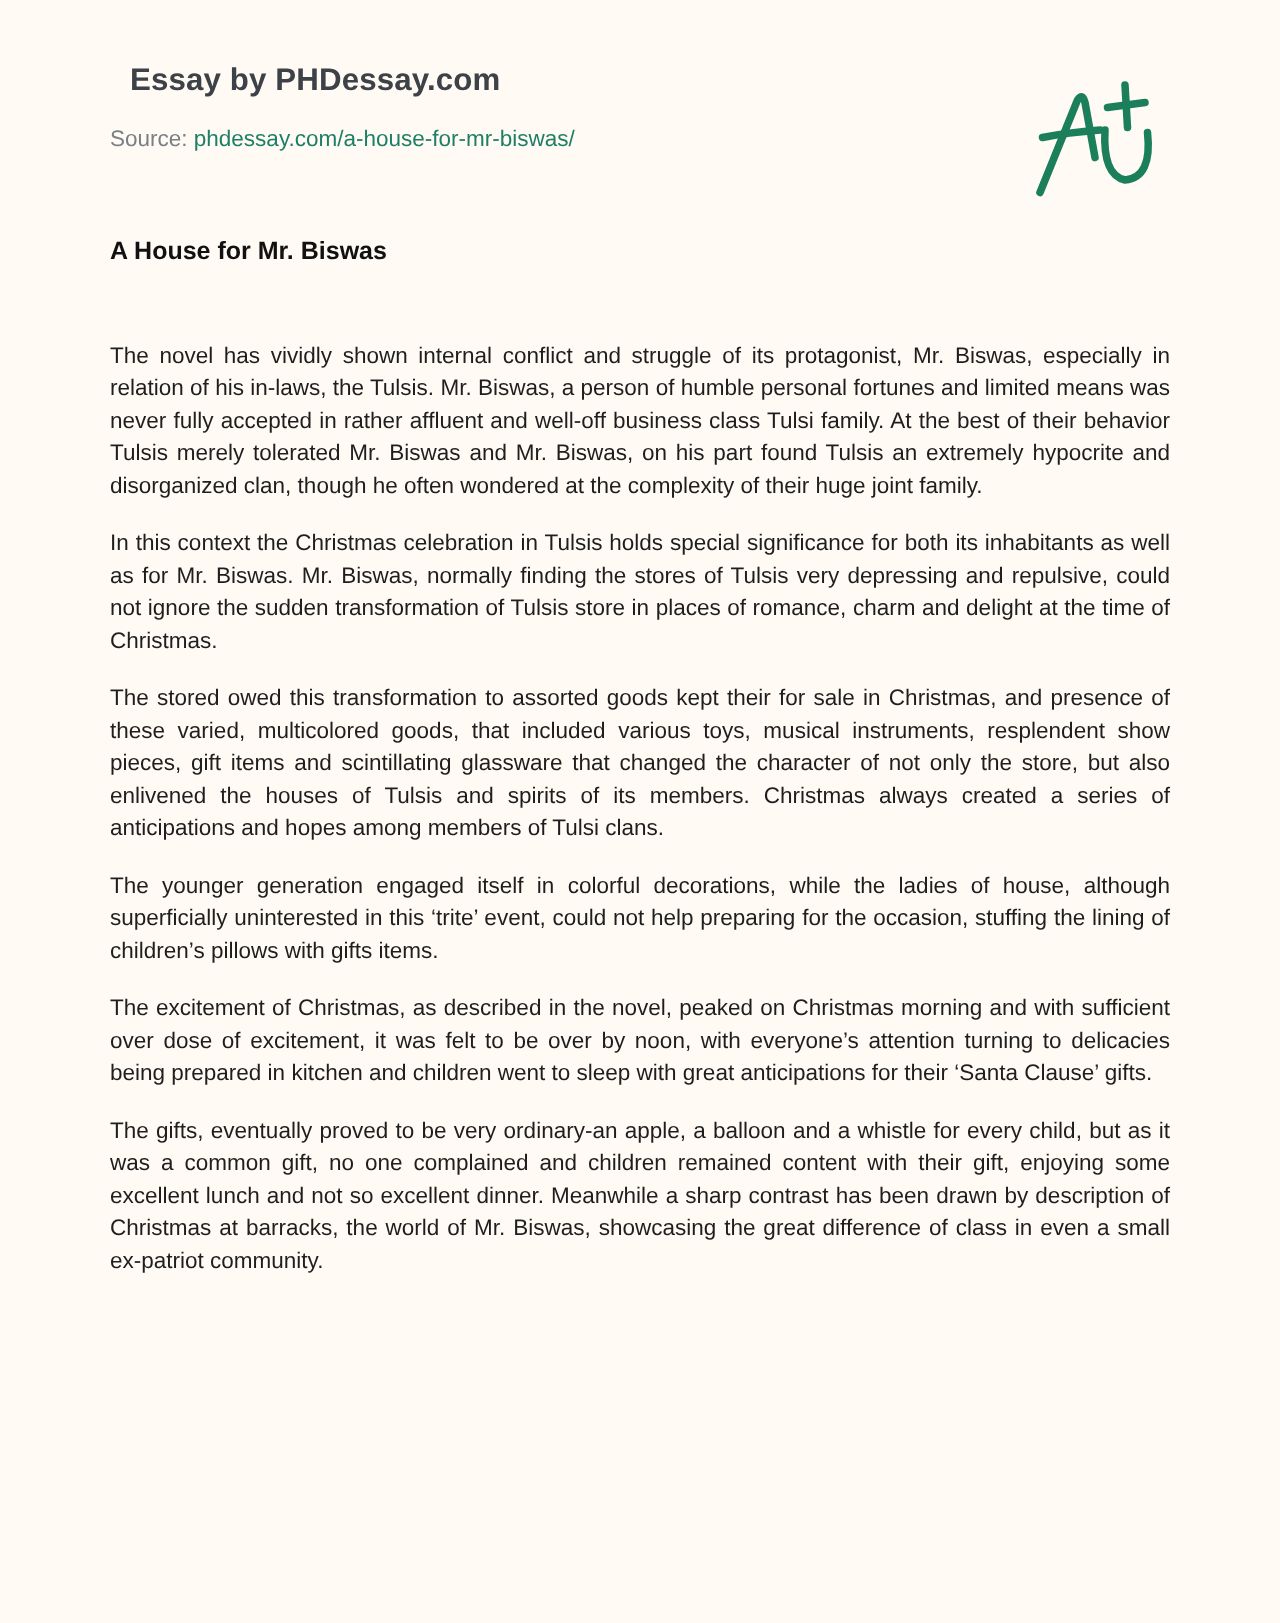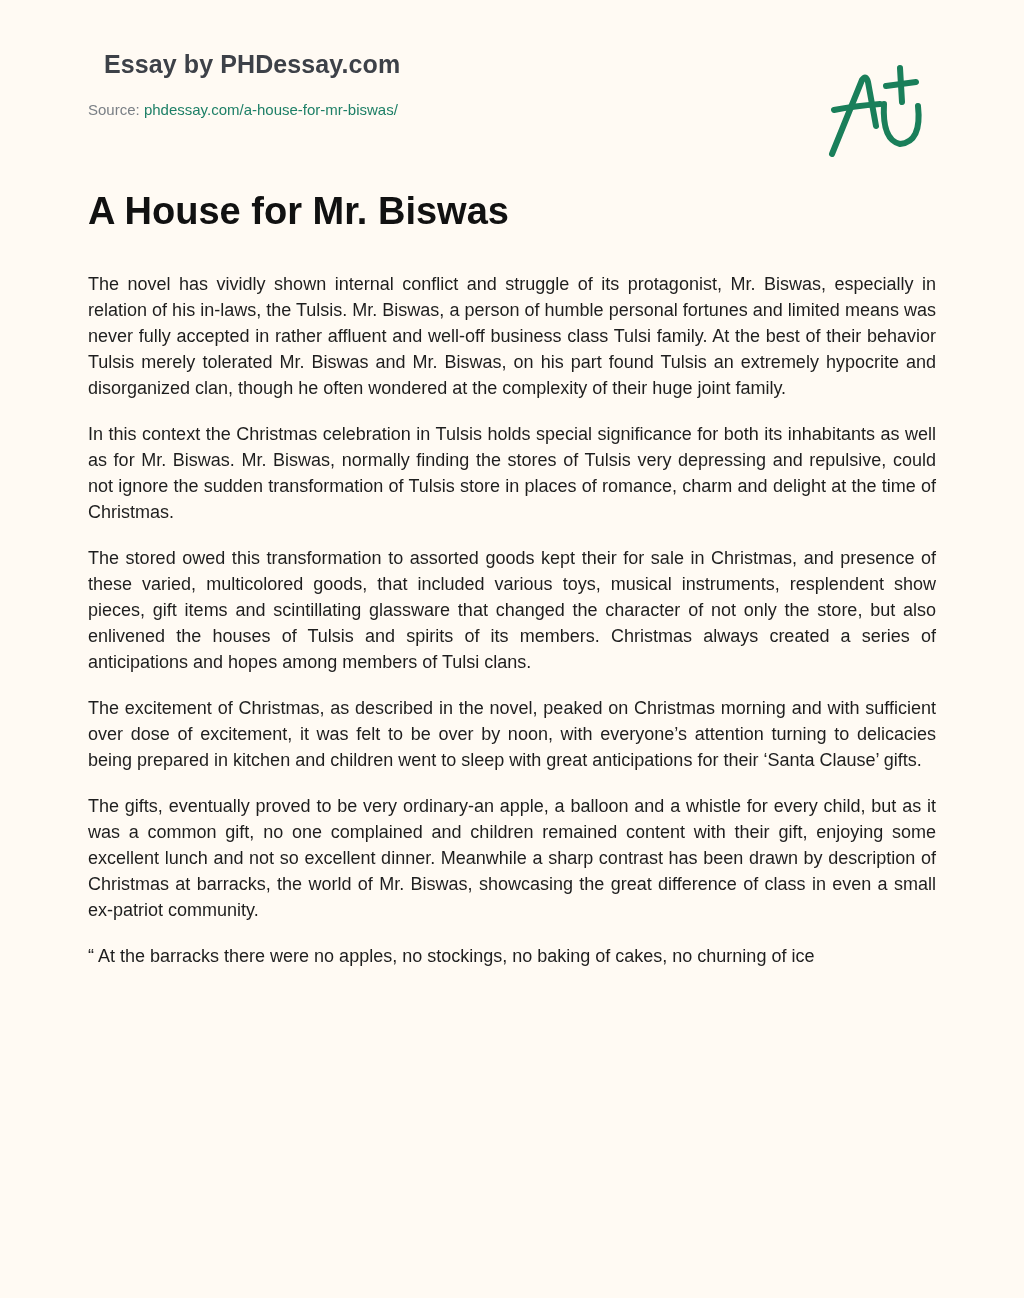--- a/index.html
+++ b/index.html
@@ -28,40 +28,40 @@
       font-size: 25px;
       font-weight: 700;
       color: #3d4148;
       letter-spacing: 0.1px;
       white-space: nowrap;
     }
     .source {
       position: absolute;
       left: 0;
       top: 101px;
-      font-size: 15px;
+      font-size: 18px;
       color: #7a7f85;
       white-space: nowrap;
     }
     .source a {
       color: #1d7f66;
       text-decoration: none;
     }
     .logo {
       position: absolute;
       left: 736px;
       top: 62px;
       width: 110px;
       height: 100px;
     }
     .title {
       position: absolute;
       left: 0;
       top: 190px;
-      font-size: 38px;
+      font-size: 20px;
       font-weight: 700;
       color: #111111;
       white-space: nowrap;
       margin: 0;
     }
     .body-text {
       position: absolute;
       left: 0;
       top: 271px;
       width: 848px;
@@ -96,17 +96,17 @@
       <path d="M60 42 Q58 78 76 82 Q98 80 94 44"></path>
     </g>
   </svg>
 
   <h1 class="title">A House for Mr. Biswas</h1>
 
   <div class="body-text">
     <p>The novel has vividly shown internal conflict and struggle of its protagonist, Mr. Biswas, especially in relation of his in-laws, the Tulsis. Mr. Biswas, a person of humble personal fortunes and limited means was never fully accepted in rather affluent and well-off business class Tulsi family. At the best of their behavior Tulsis merely tolerated Mr. Biswas and Mr. Biswas, on his part found Tulsis an extremely hypocrite and disorganized clan, though he often wondered at the complexity of their huge joint family.</p>
     <p>In this context the Christmas celebration in Tulsis holds special significance for both its inhabitants as well as for Mr. Biswas. Mr. Biswas, normally finding the stores of Tulsis very depressing and repulsive, could not ignore the sudden transformation of Tulsis store in places of romance, charm and delight at the time of Christmas.</p>
     <p>The stored owed this transformation to assorted goods kept their for sale in Christmas, and presence of these varied, multicolored goods, that included various toys, musical instruments, resplendent show pieces, gift items and scintillating glassware that changed the character of not only the store, but also enlivened the houses of Tulsis and spirits of its members. Christmas always created a series of anticipations and hopes among members of Tulsi clans.</p>
+    <p>The younger generation engaged itself in colorful decorations, while the ladies of house, although superficially uninterested in this ‘trite’ event, could not help preparing for the occasion, stuffing the lining of children’s pillows with gifts items.</p>
     <p>The excitement of Christmas, as described in the novel, peaked on Christmas morning and with sufficient over dose of excitement, it was felt to be over by noon, with everyone’s attention turning to delicacies being prepared in kitchen and children went to sleep with great anticipations for their ‘Santa Clause’ gifts.</p>
     <p>The gifts, eventually proved to be very ordinary-an apple, a balloon and a whistle for every child, but as it was a common gift, no one complained and children remained content with their gift, enjoying some excellent lunch and not so excellent dinner. Meanwhile a sharp contrast has been drawn by description of Christmas at barracks, the world of Mr. Biswas, showcasing the great difference of class in even a small ex-patriot community.</p>
-    <p class="cut">“ At the barracks there were no apples, no stockings, no baking of cakes, no churning of ice</p>
   </div>
 </div>
 
 </body></html>

